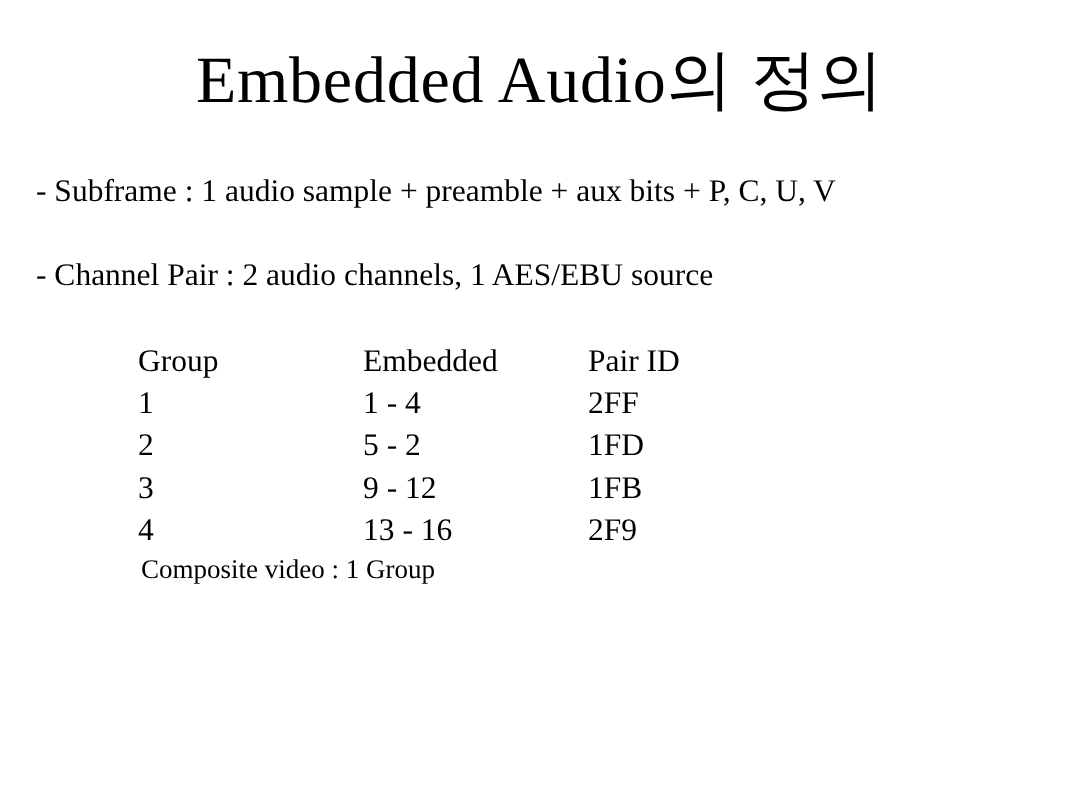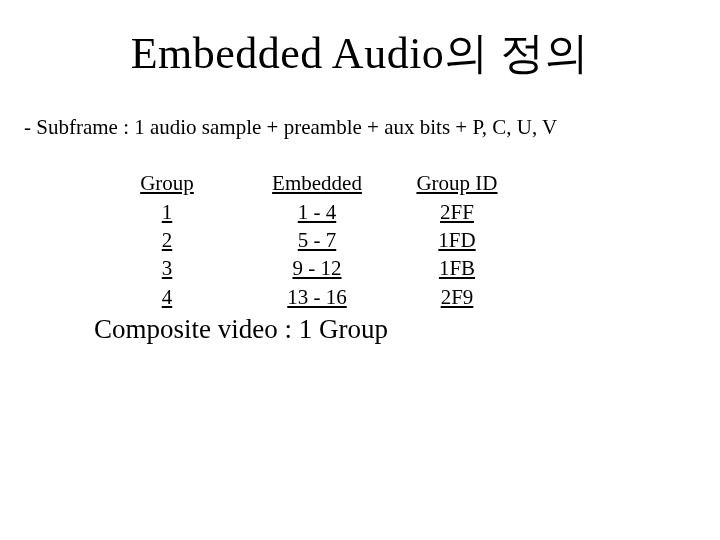--- a/index.html
+++ b/index.html
@@ -40,60 +40,60 @@
     margin-left: 70px;
     font-size: 21px;
     line-height: 1.35;
   }
   .tbl {
     border-collapse: collapse;
   }
   .tbl td, .tbl th {
     padding: 0;
     font-weight: 400;
-    text-align: center;
+    text-align: left;
     vertical-align: top;
-    text-decoration: underline;
   }
   .col-group { width: 150px; }
   .col-chan  { width: 150px; }
   .col-did   { width: 130px; }
   .footer-note {
-    font-size: 27px;
+    font-size: 18px;
     margin-top: 0;
     margin-left: 2px;
   }
 </style>
 </head>
 <body>
 
 <div class="slide">
 
   <div class="title">Embedded Audio의 정의</div>
 
   <div class="bullets">
     <div class="row">- Subframe : 1 audio sample + preamble + aux bits + P, C, U, V</div>
+    <div class="row">- Channel Pair : 2 audio channels, 1 AES/EBU source</div>
   </div>
 
   <div class="table-wrap">
     <table class="tbl">
       <tbody>
           <tr>
         <th class="col-group">Group</th>
         <th class="col-chan">Embedded</th>
-        <th class="col-did">Group ID</th>
+        <th class="col-did">Pair ID</th>
       </tr>
       <tr>
         <td class="col-group">1</td>
         <td class="col-chan">1 - 4</td>
         <td class="col-did">2FF</td>
       </tr>
       <tr>
         <td class="col-group">2</td>
-        <td class="col-chan">5 - 7</td>
+        <td class="col-chan">5 - 2</td>
         <td class="col-did">1FD</td>
       </tr>
       <tr>
         <td class="col-group">3</td>
         <td class="col-chan">9 - 12</td>
         <td class="col-did">1FB</td>
       </tr>
       <tr>
         <td class="col-group">4</td>
         <td class="col-chan">13 - 16</td>

